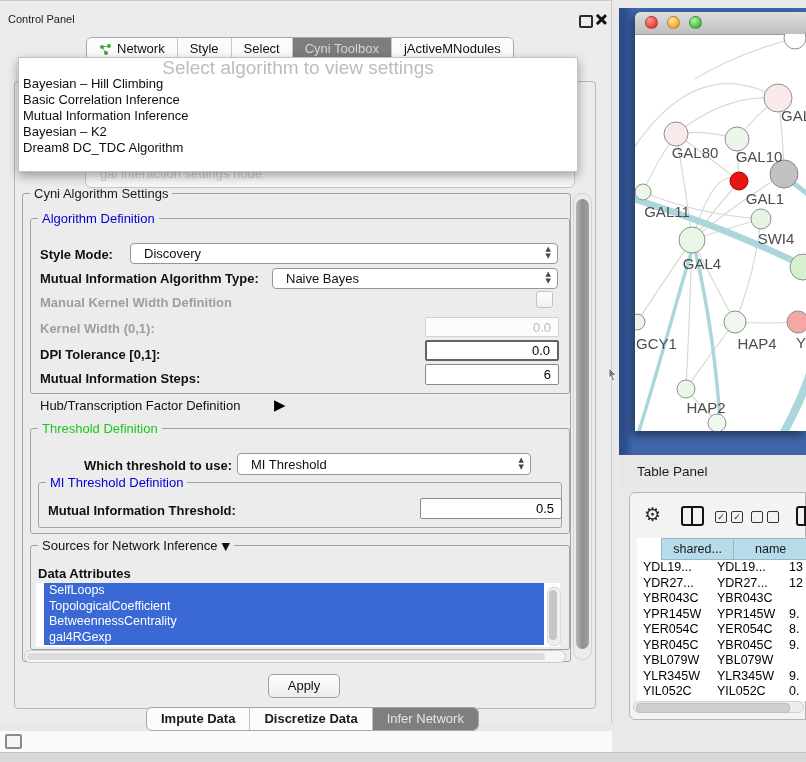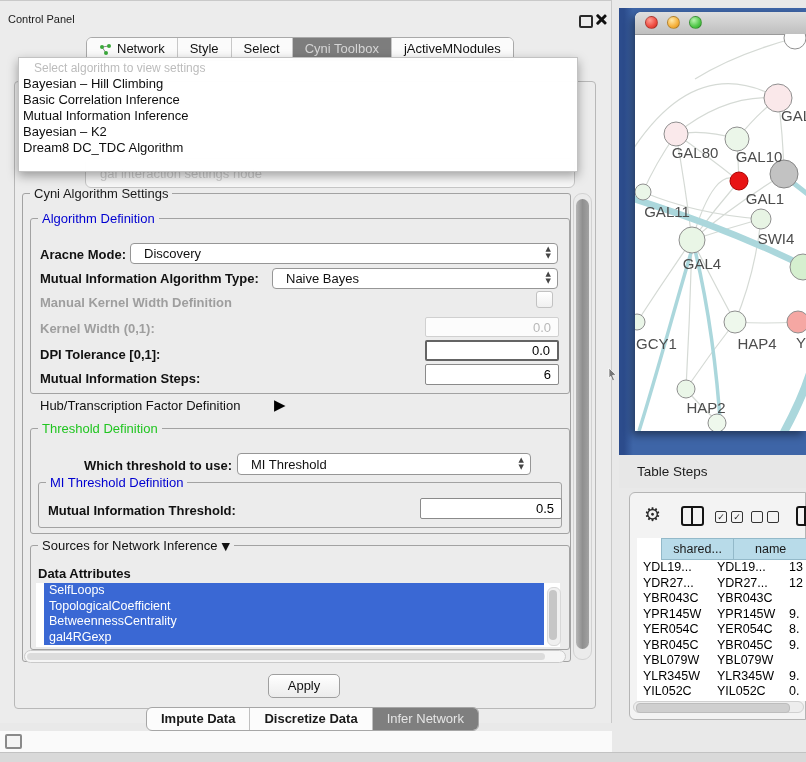--- a/index.html
+++ b/index.html
@@ -31,21 +31,21 @@
   
   #main-panel{left:14px;top:80px;width:580px;height:626px;background:#ececec;border:1px solid #b8b8b8;border-radius:4px;}
 
   
   #ghost-combo{left:85px;top:158px;width:490px;height:30px;background:#f7f7f7;border:1px solid #c6c6c6;border-radius:6px;z-index:5;
     font-size:13px;color:#cccccc;line-height:30px;padding-left:14px;box-sizing:border-box;}
 
   
   #algo-popup{left:18px;top:57px;width:560px;height:115px;background:rgba(255,255,255,0.98);
     border:1px solid #c2c2c2;box-shadow:0 4px 10px rgba(0,0,0,0.35);z-index:30;box-sizing:border-box;padding-top:2px;}
-  #algo-prompt{height:16px;line-height:16px;text-align:left;font-size:12px;color:#bcbcbc;padding-left:15px;}
+  #algo-prompt{height:16px;line-height:16px;text-align:center;font-size:19px;color:#bcbcbc;}
   .algo-item{height:16px;line-height:16px;font-size:13px;color:#0e0e0e;padding-left:4px;white-space:nowrap;}
   .algo-item.bold{font-weight:bold;}
 
   
   .group{position:absolute;border:1px solid #a2a2a2;border-radius:3px;}
   .group-title{position:absolute;font-size:13px;background:#ececec;padding:0 4px;white-space:nowrap;}
 
   #cyni-group{left:22px;top:193px;width:547px;height:467px;}
   #cyni-title{left:30px;top:186px;color:#1a1a1a;}
   #algo-group{left:30px;top:218px;width:538px;height:174px;}
@@ -204,21 +204,21 @@
       <div class="algo-item">Dream8 DC_TDC Algorithm</div>
     </div>
 </div>
 
 <div class="group abs" id="cyni-group"></div>
 <div class="group-title" id="cyni-title">Cyni Algorithm Settings</div>
 
 <div class="group abs" id="algo-group"></div>
 <div class="group-title" id="algo-title">Algorithm Definition</div>
 
-<div class="lbl" style="left:40px;top:247px;">Aracne Mode:</div>
+<div class="lbl" style="left:40px;top:247px;">Style Mode:</div>
 <div class="combo" style="left:130px;top:243px;width:428px;height:21px;">
   <span>Discovery</span>
   <span class="stepper">
       <span>▲</span>
       <span>▼</span>
     </span>
 </div>
 
 <div class="lbl" style="left:40px;top:271px;">Mutual Information Algorithm Type:</div>
 <div class="combo" style="left:272px;top:268px;width:286px;height:21px;">
@@ -370,21 +370,21 @@
       <text x="71" y="379" text-anchor="middle">HAP2</text>
     </g>
   </svg>
 </div>
 
 <svg class="abs" id="mouse-cursor" viewBox="0 0 10 13">
   <polygon points="1,0 8,7 4.5,7.5 6.5,12 4.5,12.8 2.8,8.3 1,10" fill="#777" stroke="#fff" stroke-width="0.7"></polygon>
 </svg>
 
 <div class="abs" id="table-panel-bar"></div>
-<div class="abs" id="table-panel-title">Table Steps</div>
+<div class="abs" id="table-panel-title">Table Panel</div>
 
 <div class="abs" id="table-window"></div>
 <div class="abs" id="gear-icon">⚙</div>
 <div class="abs" id="col-icon"></div>
 <div class="abs cb-pair" id="cb-checked">
   <span class="cb">✓</span>
   <span class="cb">✓</span>
 </div>
 <div class="abs cb-pair" id="cb-unchecked">
   <span class="cb"></span>

